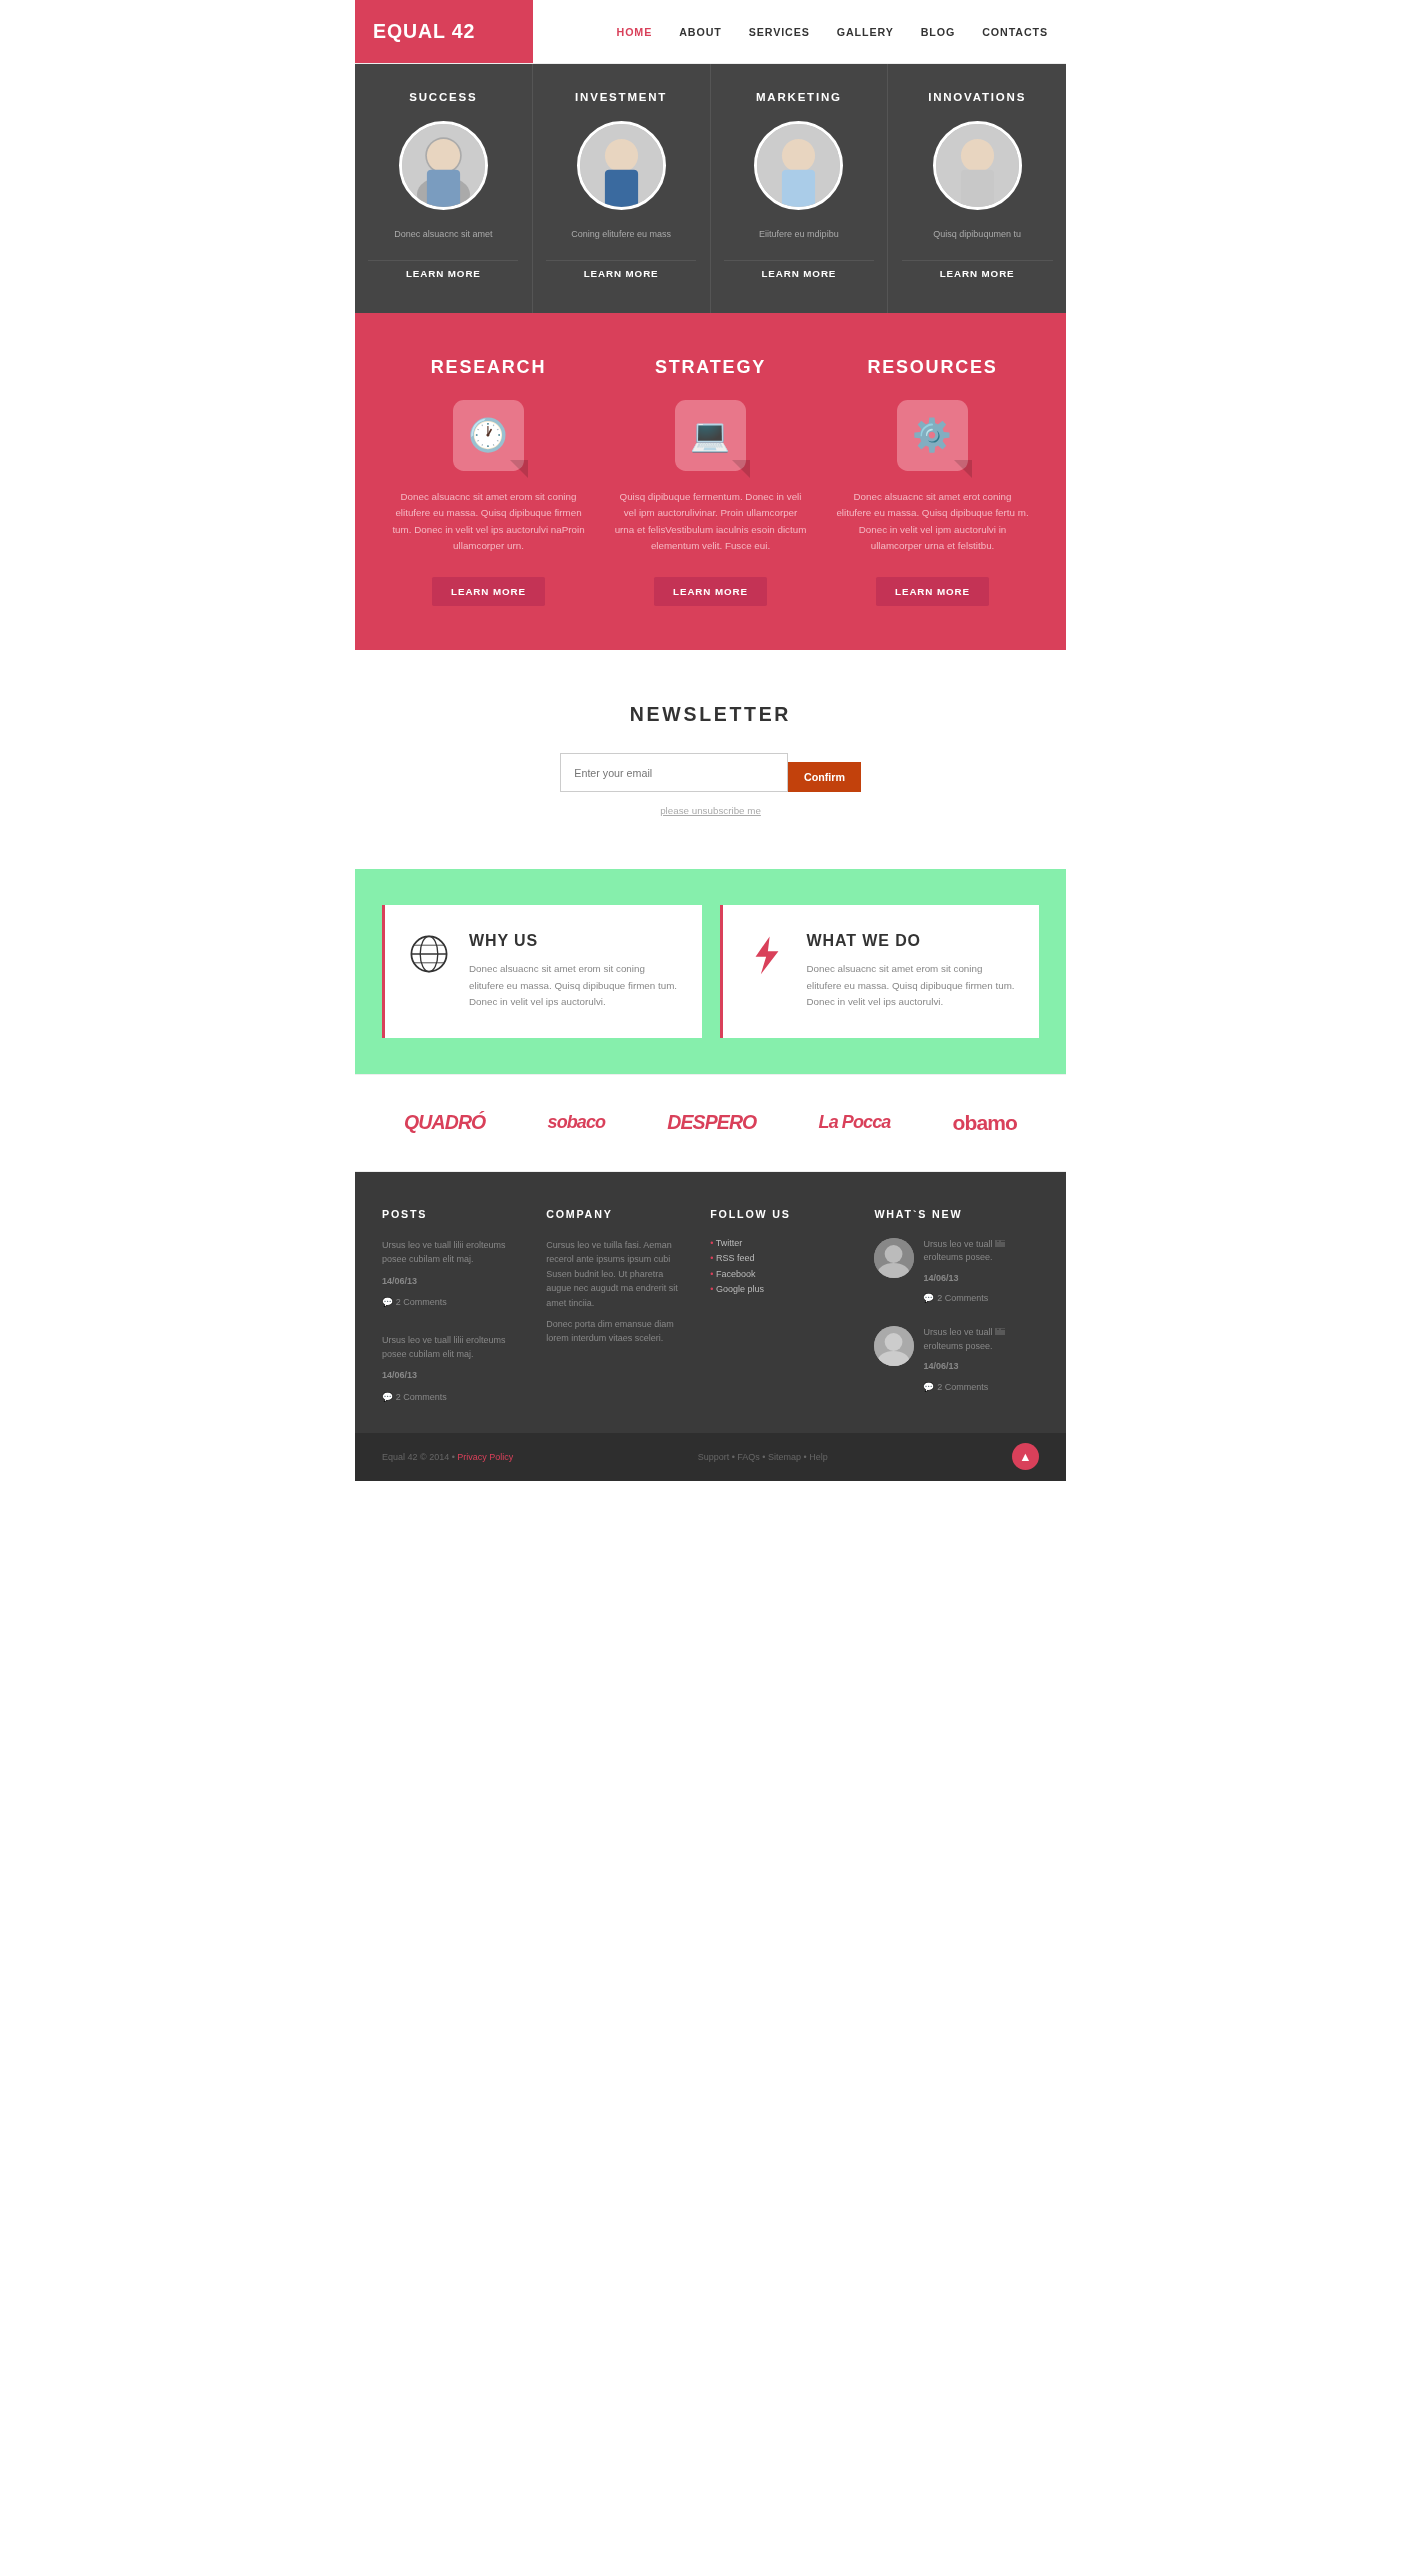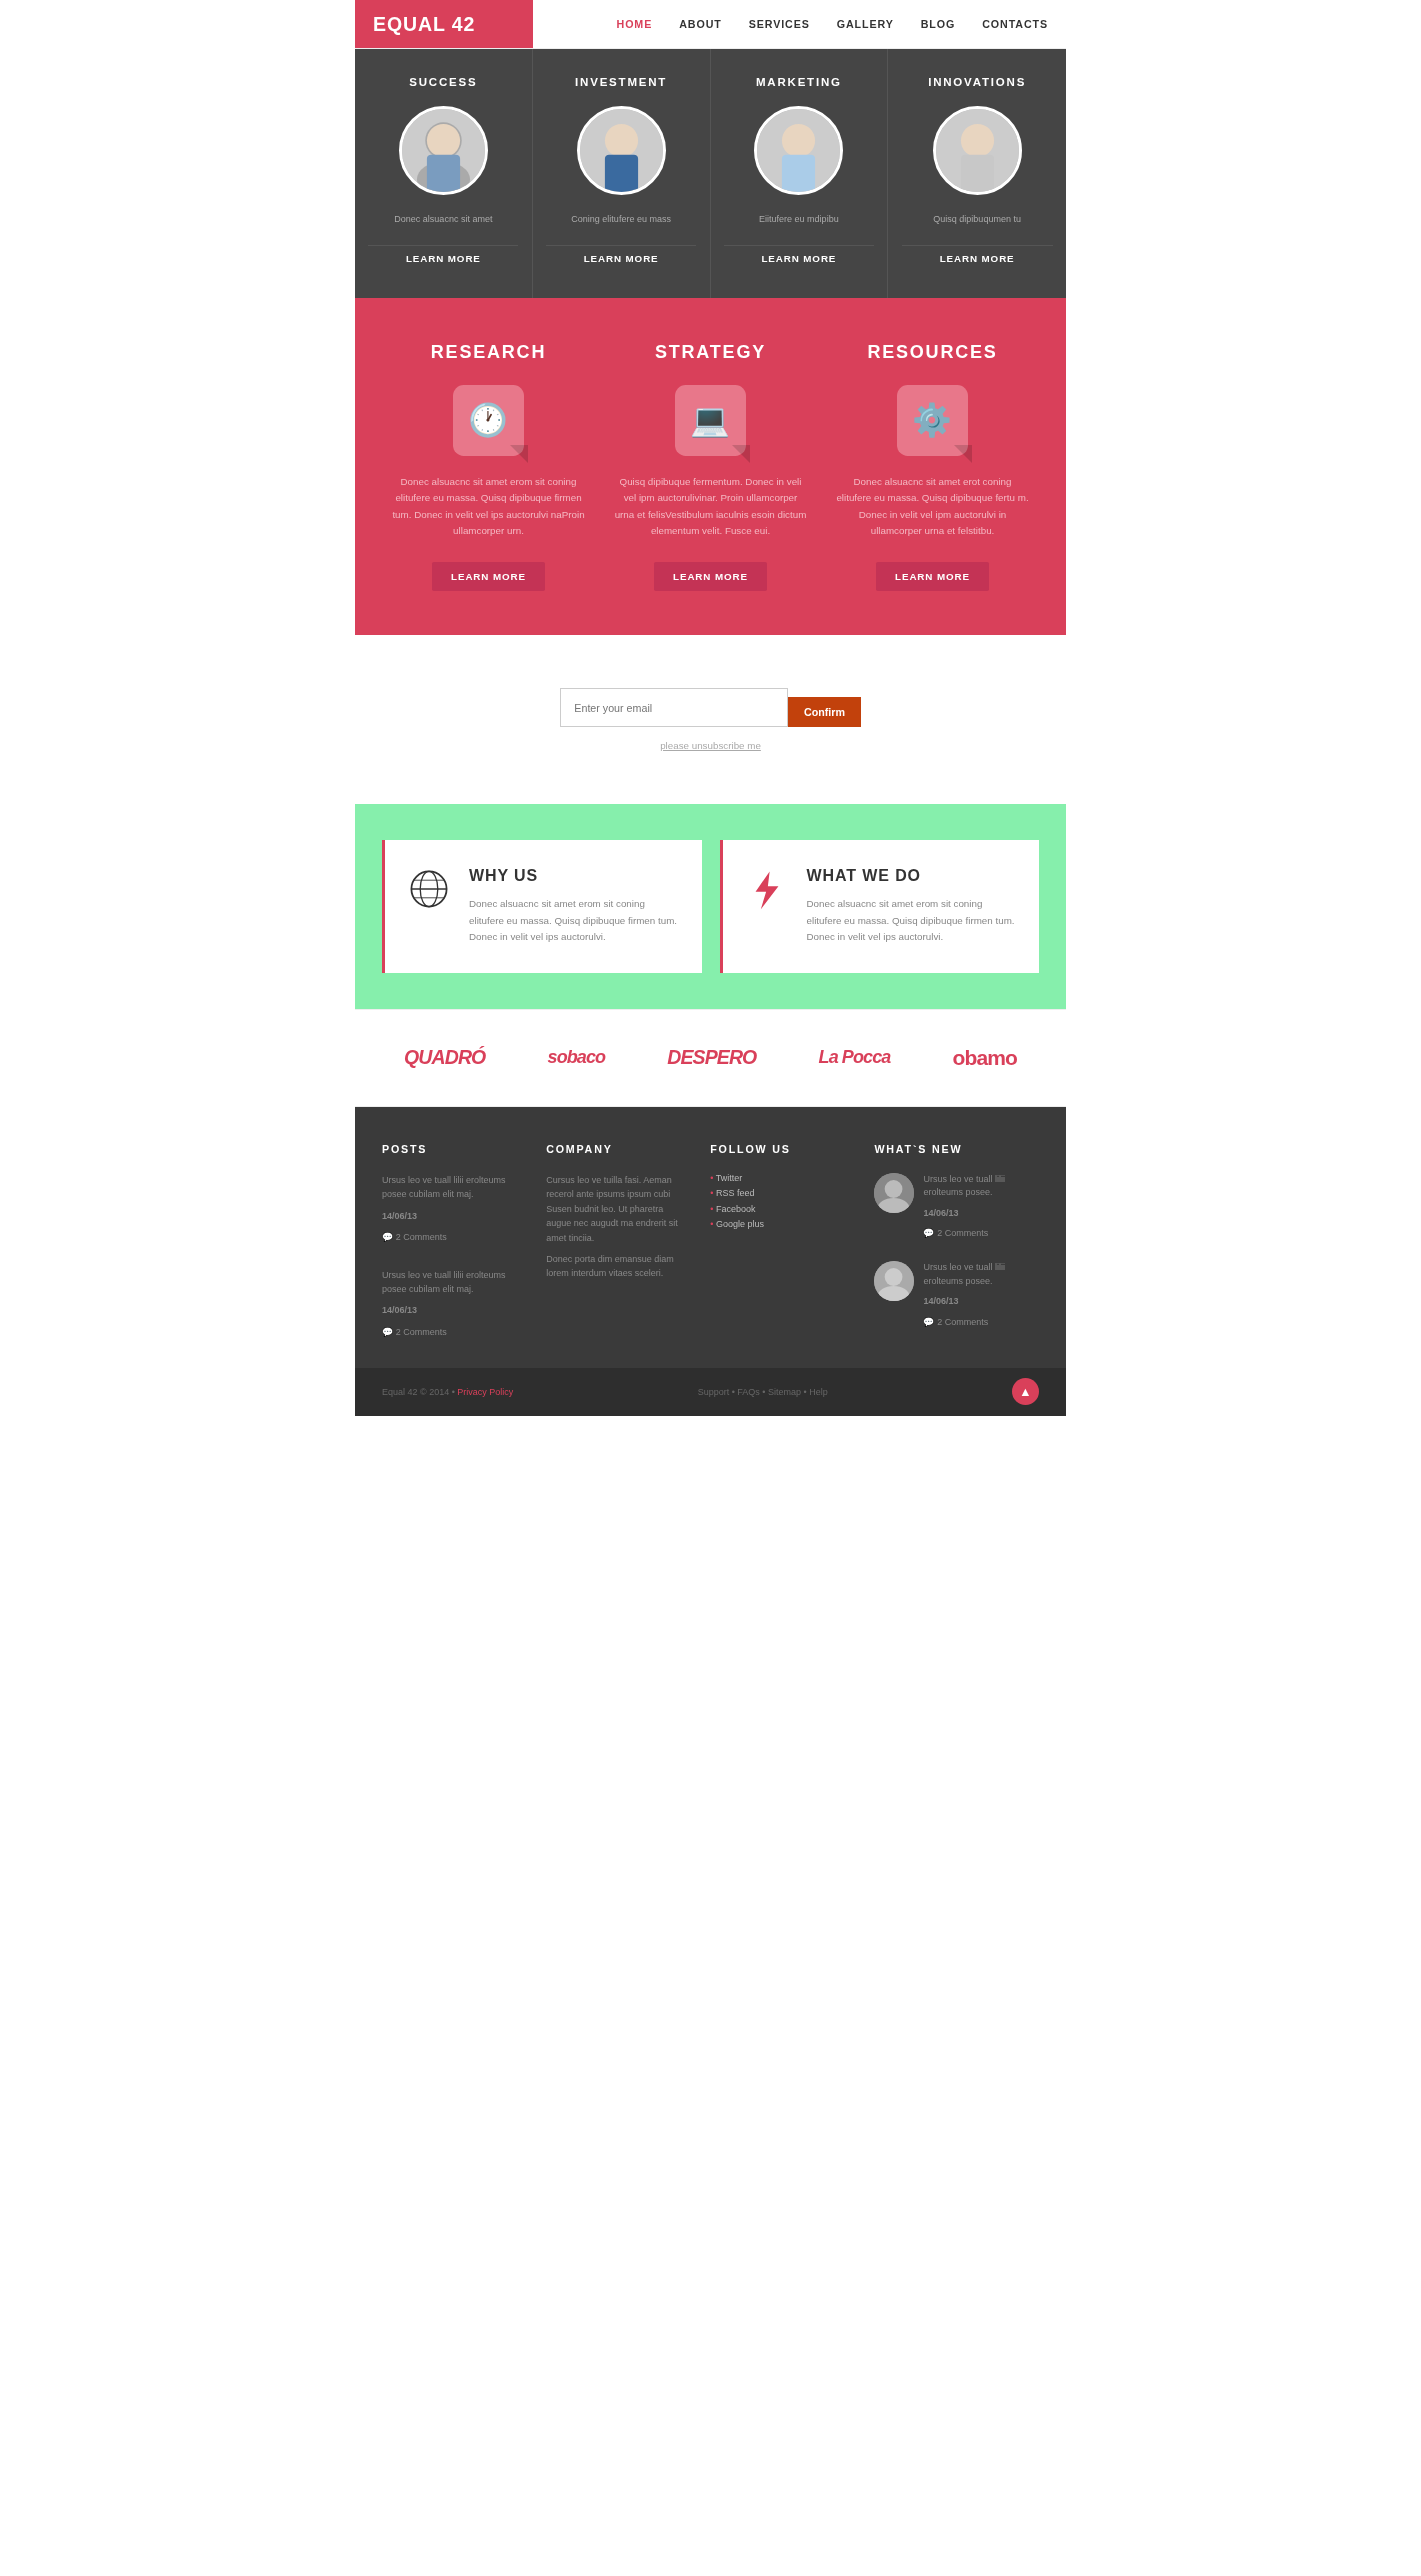--- a/index.html
+++ b/index.html
@@ -56,21 +56,21 @@
     .footer-link { color: #bbb; font-size: 9px; display: block; margin-bottom: 5.3px; text-decoration: none; }
     .footer-link::before { content: '• '; color: #d9405a; }
     .what-new-item { display: flex; gap: 9px; margin-bottom: 13.3px; align-items: flex-start; }
     .what-new-thumb { width: 40px; height: 40px; border-radius: 50%; background: #888; overflow: hidden; flex-shrink: 0; }
     .what-new-text p { color: #888; font-size: 9px; line-height: 1.5; }
     .footer-bottom { background: #2e2e2e; padding: 10.7px 27px; display: flex; justify-content: space-between; align-items: center; }
   </style>
 </head>
 <body>
 
-<header style="display:flex;align-items:center;background:#fff;height:49px;border-bottom:0.9px solid #eee;gap:24px;">
+<header style="display:flex;align-items:center;background:#fff;height:64px;border-bottom:0.9px solid #eee;gap:24px;">
   <div class="logo">EQUAL 42</div>
   <nav class="nav">
     <a href="#" class="active" style="color:#d9405a;">HOME</a>
     <a href="#" style="color:#333;font-size:10.7px;font-weight:bold;text-transform:uppercase;letter-spacing:0.9px;text-decoration:none;">ABOUT</a>
     <a href="#" style="color:#333;font-size:10.7px;font-weight:bold;text-transform:uppercase;letter-spacing:0.9px;text-decoration:none;">SERVICES</a>
     <a href="#" style="color:#333;font-size:10.7px;font-weight:bold;text-transform:uppercase;letter-spacing:0.9px;text-decoration:none;">GALLERY</a>
     <a href="#" style="color:#333;font-size:10.7px;font-weight:bold;text-transform:uppercase;letter-spacing:0.9px;text-decoration:none;">BLOG</a>
     <a href="#" style="color:#333;font-size:10.7px;font-weight:bold;text-transform:uppercase;letter-spacing:0.9px;text-decoration:none;">CONTACTS</a>
   </nav>
 </header>
@@ -156,20 +156,21 @@
     <div class="pink-card-title">RESOURCES</div>
     <div class="pink-icon-box">
       <span style="font-size:32px;">⚙️</span>
     </div>
     <div class="pink-card-text">Donec alsuacnc sit amet erot coning elitufere eu massa. Quisq dipibuque fertu m. Donec in velit vel ipm auctorulvi in ullamcorper urna et felstitbu.</div>
     <button class="pink-btn">Learn More</button>
   </div>
 </section>
 
 <section class="newsletter">
+  <h2 class="newsletter-title">NEWSLETTER</h2>
   <div class="newsletter-form">
     <input class="newsletter-input" type="email" placeholder="Enter your email" style="">
     <button class="newsletter-btn">Confirm</button>
   </div>
   <div class="newsletter-unsub">please unsubscribe me</div>
 </section>
 
 <section class="why-section">
   <div class="why-card">
     <div class="why-icon">

